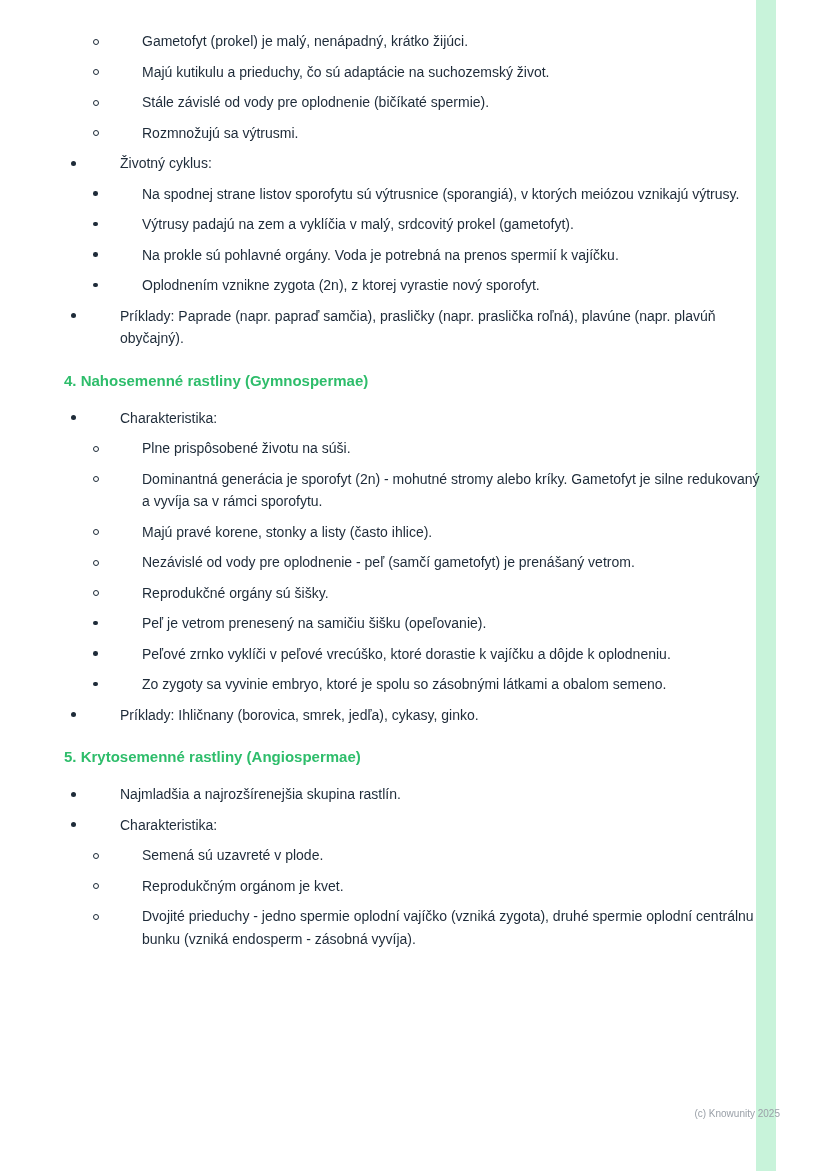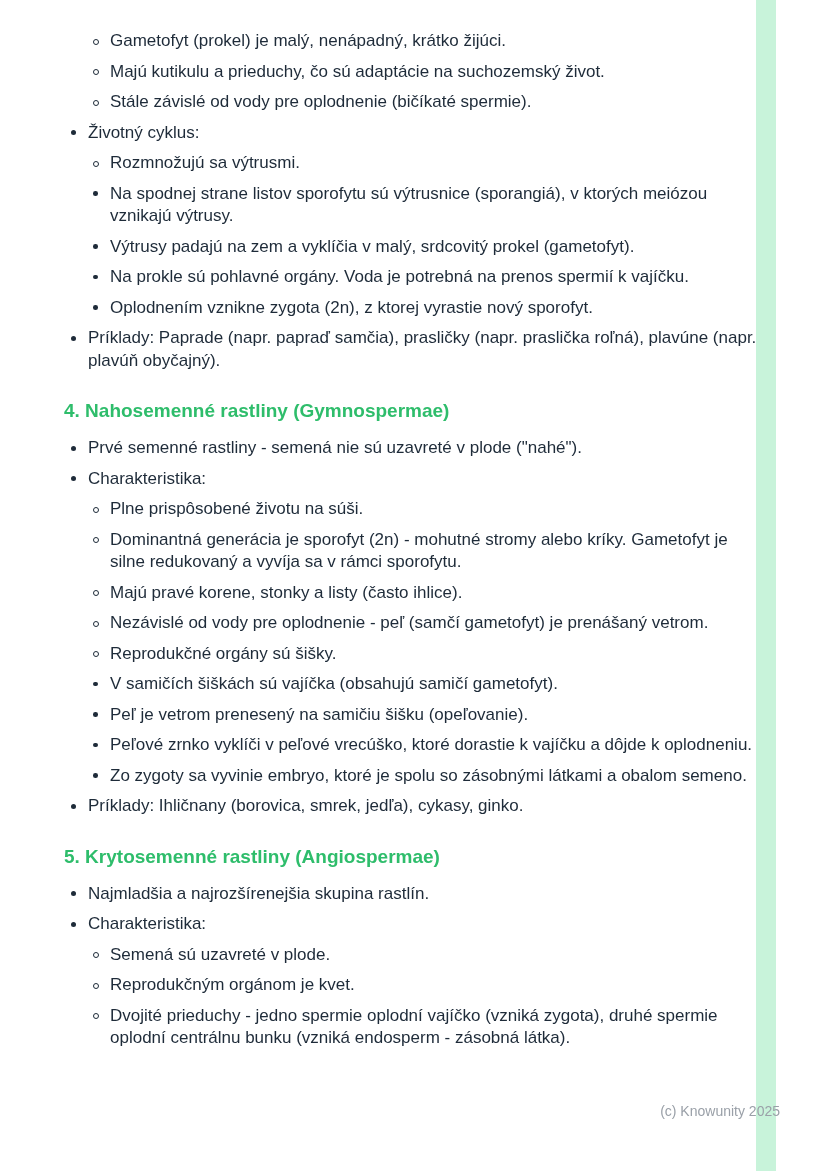--- a/index.html
+++ b/index.html
@@ -19,48 +19,49 @@
     background: var(--stripe, #c8f3da);
   }
   .content {
     position: absolute;
     left: 64px; top: 30px;
     width: 696px;
   }
   .li {
     display: flex;
     margin-bottom: 8px;
-    font-size: 17px;
+    font-size: 14px;
     line-height: 22.5px;
+    gap: 32px;
   }
   .li .marker {
     flex: 0 0 17px;
     display: flex;
     align-items: flex-start;
     padding-top: 8.5px;
   }
   .lvl1 { margin-left: 7px; }
   .lvl2 { margin-left: 29px; }
   .m-disc   { width: 5px;   height: 5px;   border-radius: 50%; background: currentColor; display: inline-block; }
   .m-filled { width: 4.6px; height: 4.6px; border-radius: 50%; background: currentColor; display: inline-block; }
   .m-circle { width: 4.4px; height: 4.4px; border-radius: 50%; border: 1.3px solid currentColor; background: transparent; display: inline-block; box-sizing: content-box; }
   .txt { flex: 1 1 auto; }
   .b { font-weight: 400; }
   .h2 {
     color: var(--accent, #2ebd6b);
-    font-size: 19px;
+    font-size: 15px;
     line-height: 25px;
     font-weight: 700;
-    margin: 26px 0 14px 0;
+    margin: 18px 0 14px 0;
   }
   .footer {
     position: absolute;
     right: 48px;
     bottom: 52px;
-    font-size: 14px;
+    font-size: 10px;
     color: var(--footercol, #9aa0a8);
     z-index: 2;
   }
 </style>
 </head>
 <body>
 
 <div class="stripe"></div>
 
 <div class="content">
@@ -75,34 +76,34 @@
         <span class="m-circle"></span>
       </span>
       <span class="txt"><span>Majú kutikulu a prieduchy, čo sú adaptácie na suchozemský život.</span></span>
     </div>
     <div class="li lvl2">
       <span class="marker">
         <span class="m-circle"></span>
       </span>
       <span class="txt"><span>Stále </span><span class="b">závislé od vody pre oplodnenie</span><span> (bičíkaté spermie).</span></span>
     </div>
+    <div class="li lvl2">
+      <span class="marker">
+        <span class="m-circle"></span>
+      </span>
+      <span class="txt"><span>Rozmnožujú sa výtrusmi.</span></span>
+    </div>
     <div class="li lvl1">
       <span class="marker">
         <span class="m-disc"></span>
       </span>
       <span class="txt"><span class="b">Životný cyklus:</span></span>
     </div>
     <div class="li lvl2">
       <span class="marker">
-        <span class="m-circle"></span>
-      </span>
-      <span class="txt"><span>Rozmnožujú sa výtrusmi.</span></span>
-    </div>
-    <div class="li lvl2">
-      <span class="marker">
         <span class="m-filled"></span>
       </span>
       <span class="txt"><span>Na spodnej strane listov sporofytu sú </span><span class="b">výtrusnice (sporangiá)</span><span>, v ktorých meiózou vznikajú </span><span class="b">výtrusy</span><span>.</span></span>
     </div>
     <div class="li lvl2">
       <span class="marker">
         <span class="m-filled"></span>
       </span>
       <span class="txt"><span>Výtrusy padajú na zem a vyklíčia v malý, srdcovitý </span><span class="b">prokel</span><span> (gametofyt).</span></span>
     </div>
@@ -122,26 +123,20 @@
       <span class="marker">
         <span class="m-disc"></span>
       </span>
       <span class="txt"><span class="b">Príklady:</span><span> Paprade (napr. papraď samčia), prasličky (napr. praslička roľná), plavúne (napr. plavúň obyčajný).</span></span>
     </div>
     <h2 class="h2">4. Nahosemenné rastliny (Gymnospermae)</h2>
     <div class="li lvl1">
       <span class="marker">
         <span class="m-disc"></span>
       </span>
-      <span class="txt"><span class="b">Prvé semenné rastliny</span><span> - semená nie sú uzavreté v plode ("nahé").</span></span>
-    </div>
-    <div class="li lvl1">
-      <span class="marker">
-        <span class="m-disc"></span>
-      </span>
       <span class="txt"><span class="b">Charakteristika:</span></span>
     </div>
     <div class="li lvl2">
       <span class="marker">
         <span class="m-circle"></span>
       </span>
       <span class="txt"><span>Plne prispôsobené životu na súši.</span></span>
     </div>
     <div class="li lvl2">
       <span class="marker">
@@ -164,26 +159,20 @@
     <div class="li lvl2">
       <span class="marker">
         <span class="m-circle"></span>
       </span>
       <span class="txt"><span>Reprodukčné orgány sú </span><span class="b">šišky</span><span>.</span></span>
     </div>
     <div class="li lvl2">
       <span class="marker">
         <span class="m-filled"></span>
       </span>
-      <span class="txt"><span>V samičích šiškách sú </span><span class="b">vajíčka</span><span> (obsahujú samičí gametofyt).</span></span>
-    </div>
-    <div class="li lvl2">
-      <span class="marker">
-        <span class="m-filled"></span>
-      </span>
       <span class="txt"><span>Peľ je vetrom prenesený na samičiu šišku (opeľovanie).</span></span>
     </div>
     <div class="li lvl2">
       <span class="marker">
         <span class="m-filled"></span>
       </span>
       <span class="txt"><span>Peľové zrnko vyklíči v peľové vrecúško, ktoré dorastie k vajíčku a dôjde k oplodneniu.</span></span>
     </div>
     <div class="li lvl2">
       <span class="marker">
@@ -219,17 +208,17 @@
     <div class="li lvl2">
       <span class="marker">
         <span class="m-circle"></span>
       </span>
       <span class="txt"><span class="b">Reprodukčným orgánom je kvet.</span></span>
     </div>
     <div class="li lvl2">
       <span class="marker">
         <span class="m-circle"></span>
       </span>
-      <span class="txt"><span class="b">Dvojité prieduchy</span><span> - jedno spermie oplodní vajíčko (vzniká zygota), druhé spermie oplodní centrálnu bunku (vzniká endosperm - zásobná látka).</span></span>
+      <span class="txt"><span class="b">Dvojité prieduchy</span><span> - jedno spermie oplodní vajíčko (vzniká zygota), druhé spermie oplodní centrálnu bunku (vzniká endosperm - zásobná vyvíja).</span></span>
     </div>
   </div>
 
 <div class="footer">(c) Knowunity 2025</div>
 
 </body></html>

